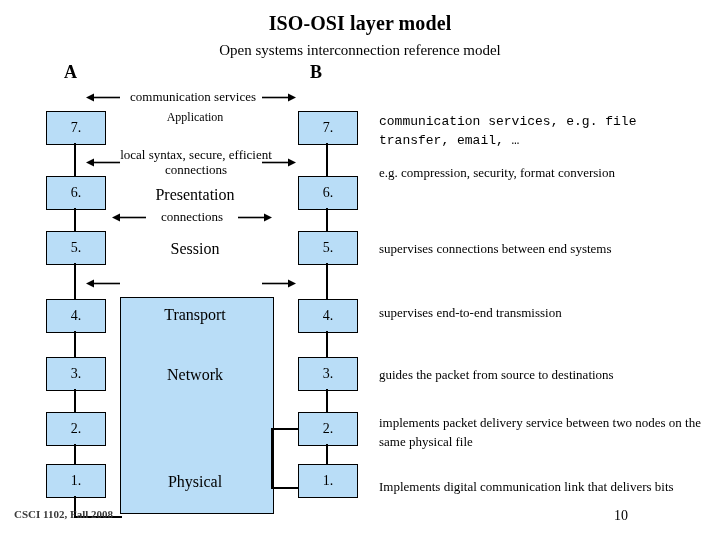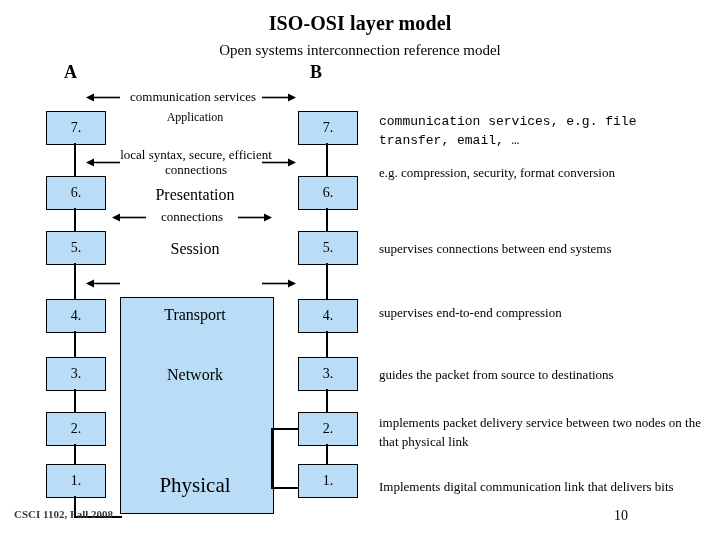--- a/index.html
+++ b/index.html
@@ -201,34 +201,34 @@
     </svg>
     <svg class="arrow" style="right:0;" viewBox="0 0 34 11">
       <line x1="0" y1="5.5" x2="31" y2="5.5" stroke="#000" stroke-width="1.6"></line>
       <polygon points="34,5.5 26,1.5 26,9.5" fill="#000"></polygon>
     </svg>
   </div>
 
   <div class="numbox col-a" style="top:299px;">4.</div>
   <div class="numbox col-b" style="top:299px;">4.</div>
   <div class="layer-name" style="top:306px; font-size:16px;">Transport</div>
-  <div class="desc" style="top:304px;">supervises end-to-end compression</div>
+  <div class="desc" style="top:304px;">supervises end-to-end transmission</div>
 
   <div class="numbox col-a" style="top:357px;">3.</div>
   <div class="numbox col-b" style="top:357px;">3.</div>
   <div class="layer-name" style="top:366px; font-size:16px;">Network</div>
   <div class="desc" style="top:366px;">guides the packet from source to destinations</div>
 
   <div class="numbox col-a" style="top:412px;">2.</div>
   <div class="numbox col-b" style="top:412px;">2.</div>
-  <div class="desc" style="top:414px;">implements packet delivery service between two nodes on the that physical link</div>
+  <div class="desc" style="top:414px;">implements packet delivery service between two nodes on the same physical file</div>
 
   <div class="numbox col-a" style="top:464px;">1.</div>
   <div class="numbox col-b" style="top:464px;">1.</div>
-  <div class="layer-name" style="top:473px; font-size:21px;">Physical</div>
+  <div class="layer-name" style="top:473px; font-size:16px;">Physical</div>
   <div class="desc" style="top:478px;">Implements digital communication link that delivers bits</div>
 
   <div class="conn vline" style="left:74px; top:143px; height:33px;"></div>
   <div class="conn vline" style="left:74px; top:208px; height:23px;"></div>
   <div class="conn vline" style="left:74px; top:263px; height:36px;"></div>
   <div class="conn vline" style="left:74px; top:331px; height:26px;"></div>
   <div class="conn vline" style="left:74px; top:389px; height:23px;"></div>
   <div class="conn vline" style="left:74px; top:444px; height:20px;"></div>
 
   <div class="conn vline" style="left:74px; top:496px; height:22px;"></div>

